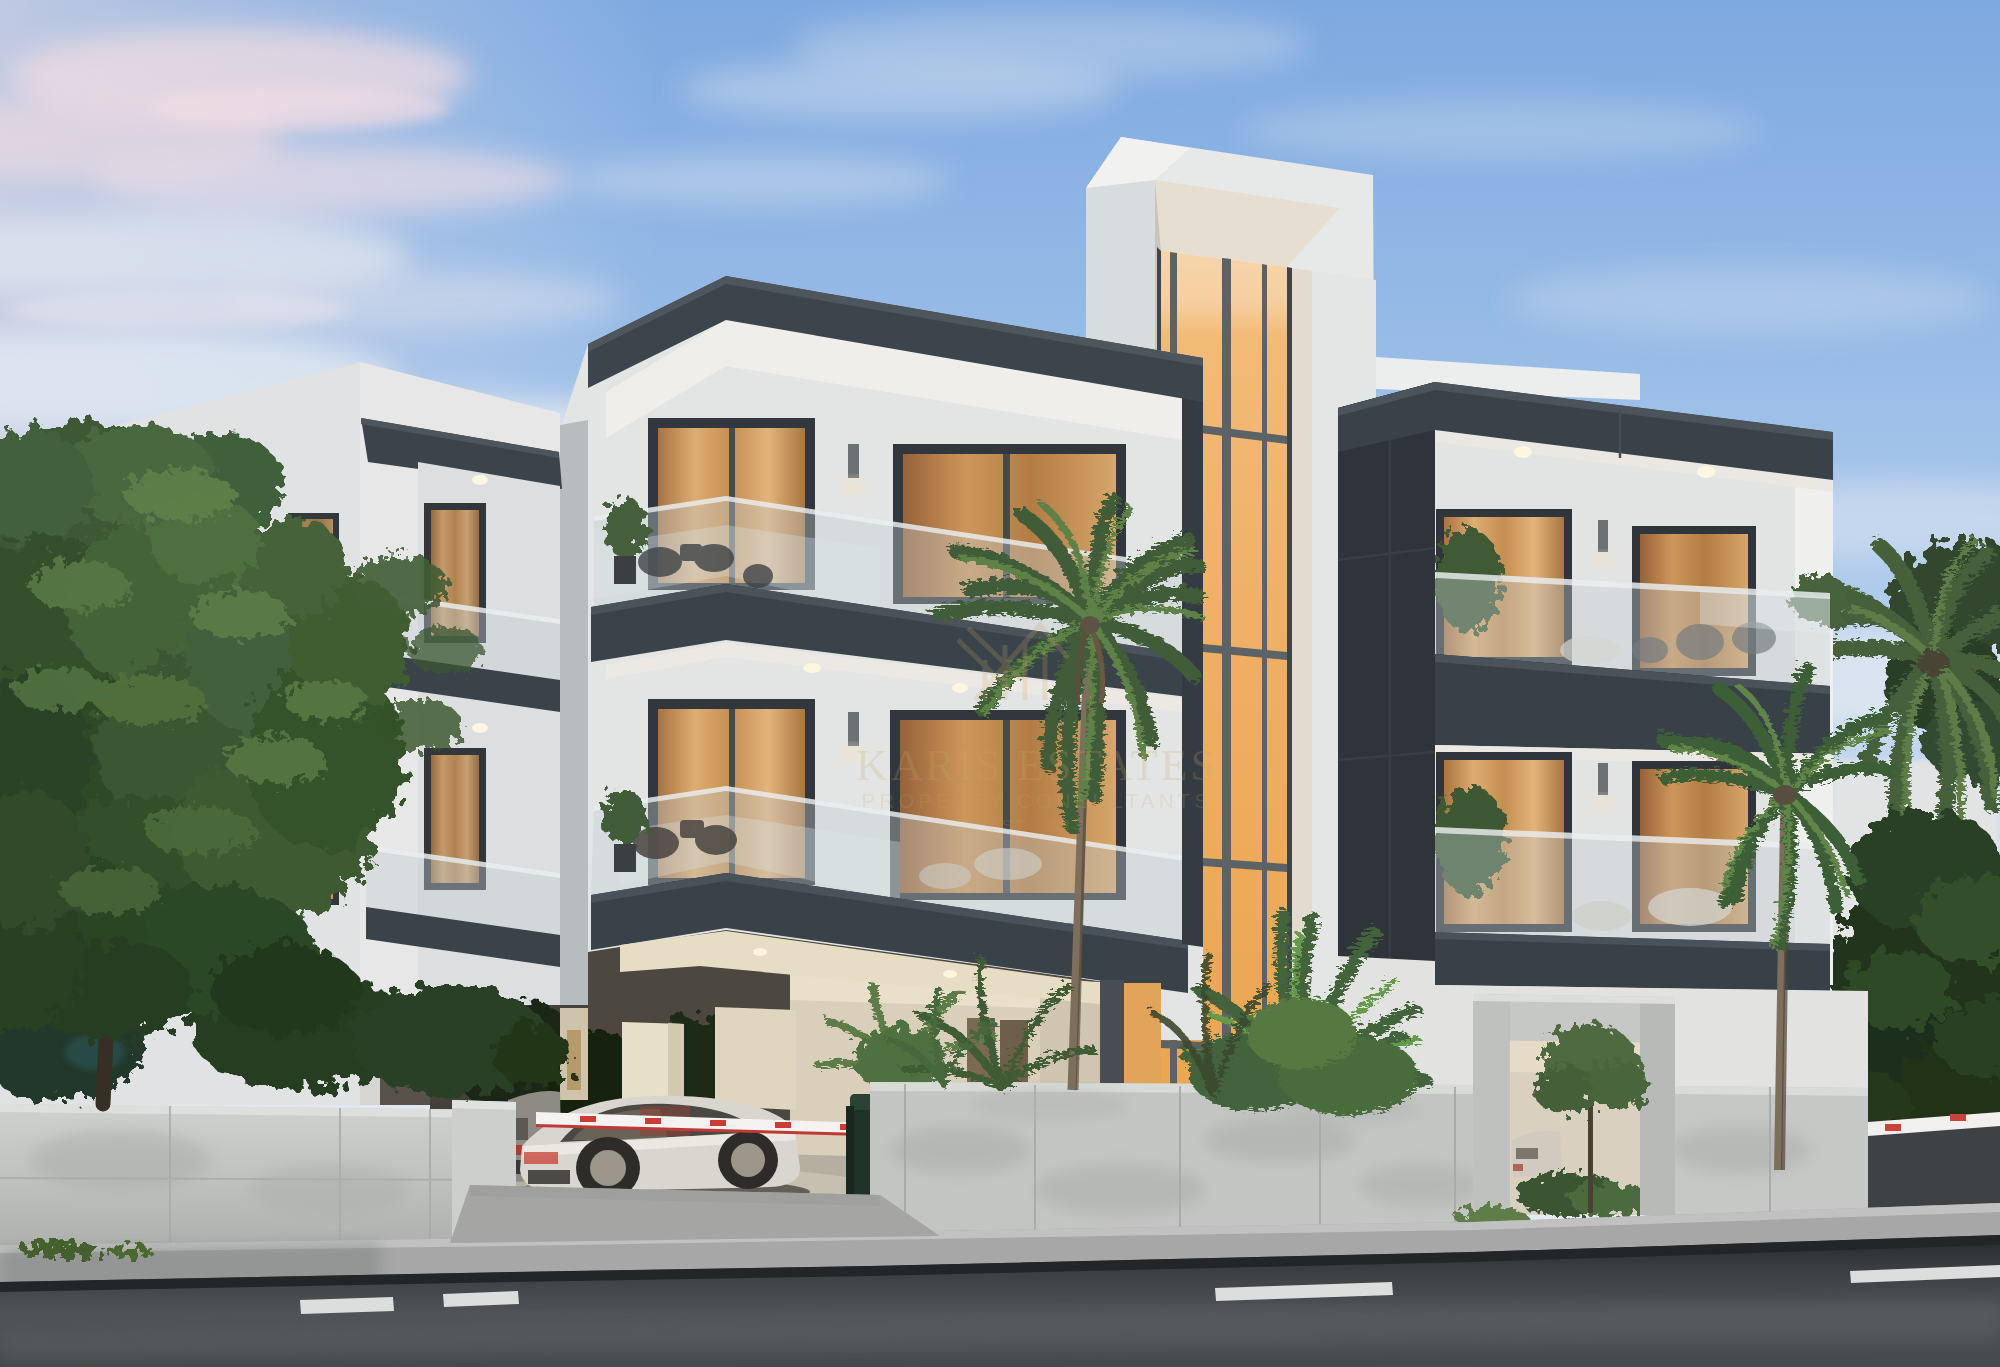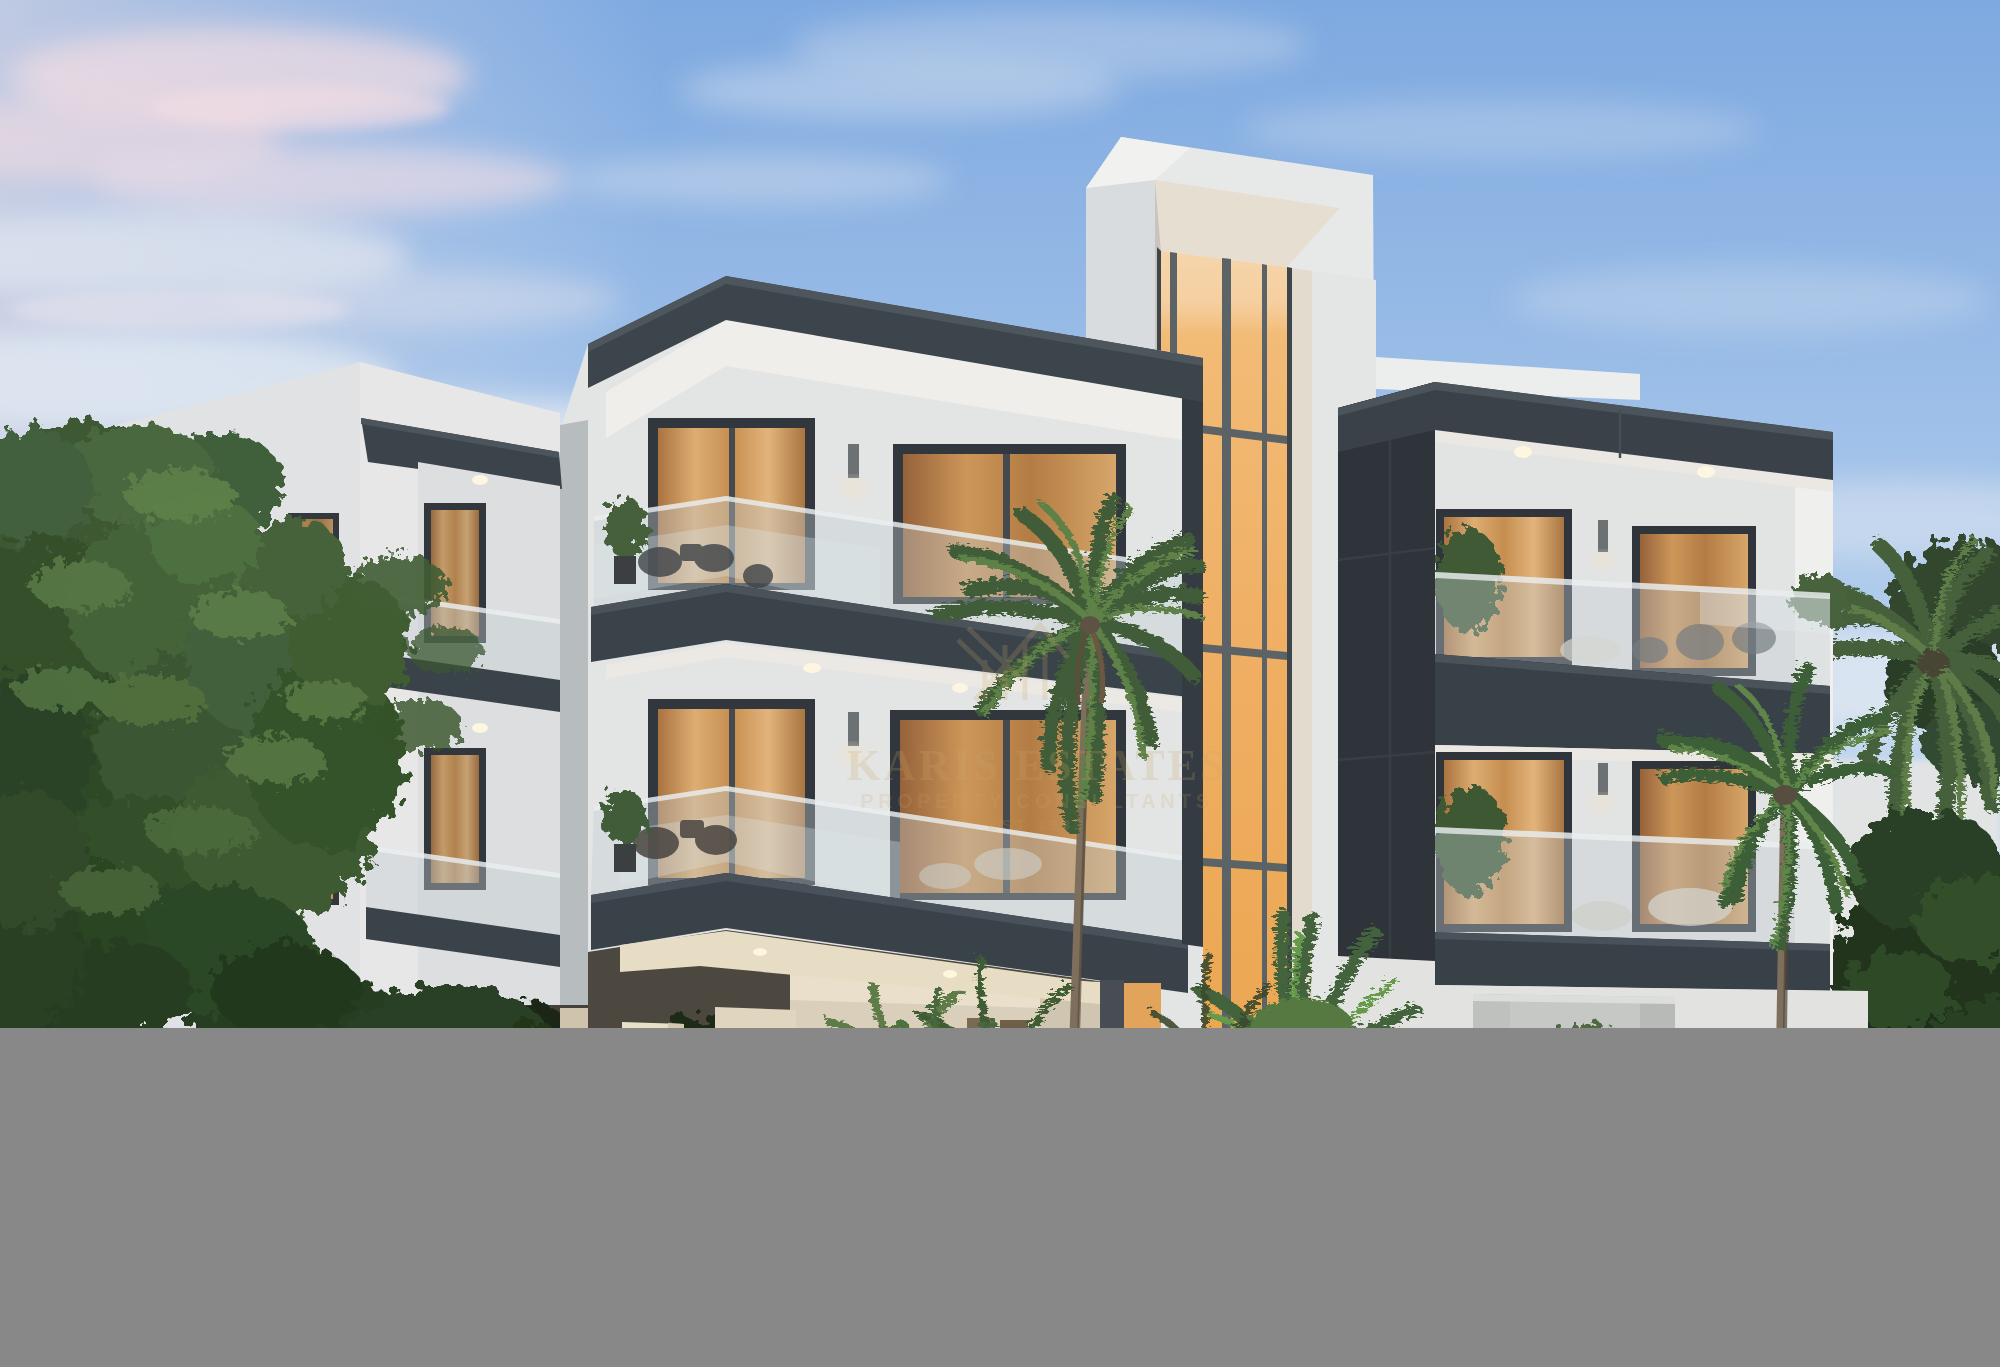--- a/index.html
+++ b/index.html
@@ -1,16 +1,16 @@
 <!DOCTYPE html>
 <html><head>
 <meta charset="utf-8">
 <style>
   html,body{margin:0;padding:0;background:#888;}
-  #stage{width:2000px;height:1028px;position:relative;overflow:hidden;font-family:"Liberation Sans",sans-serif;font-weight:bold;}
+  #stage{width:2000px;height:1367px;position:relative;overflow:hidden;font-family:"Liberation Sans",sans-serif;}
   svg{display:block;}
 </style>
 </head>
 <body>
 <div id="stage">
 <svg width="2000" height="1367" viewBox="0 0 2000 1367" xmlns="http://www.w3.org/2000/svg">
 <defs>
   <linearGradient id="sky" x1="0" y1="0" x2="0" y2="1">
     <stop offset="0" stop-color="#7ea9e0"></stop>
     <stop offset="0.30" stop-color="#9dbfe8"></stop>

